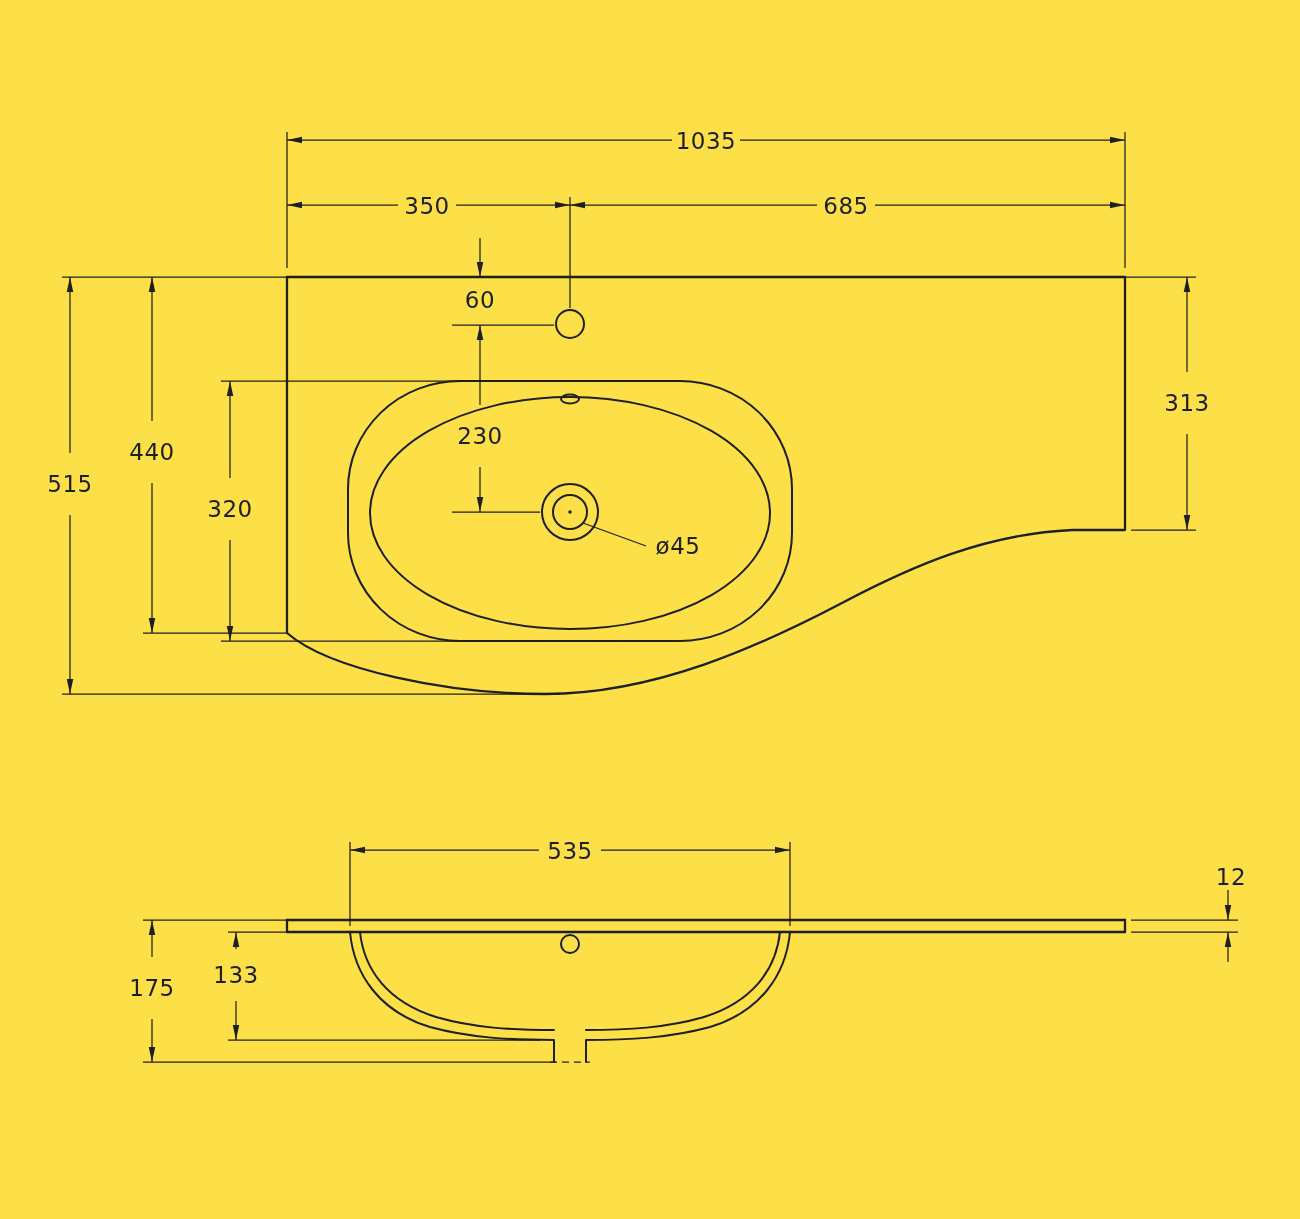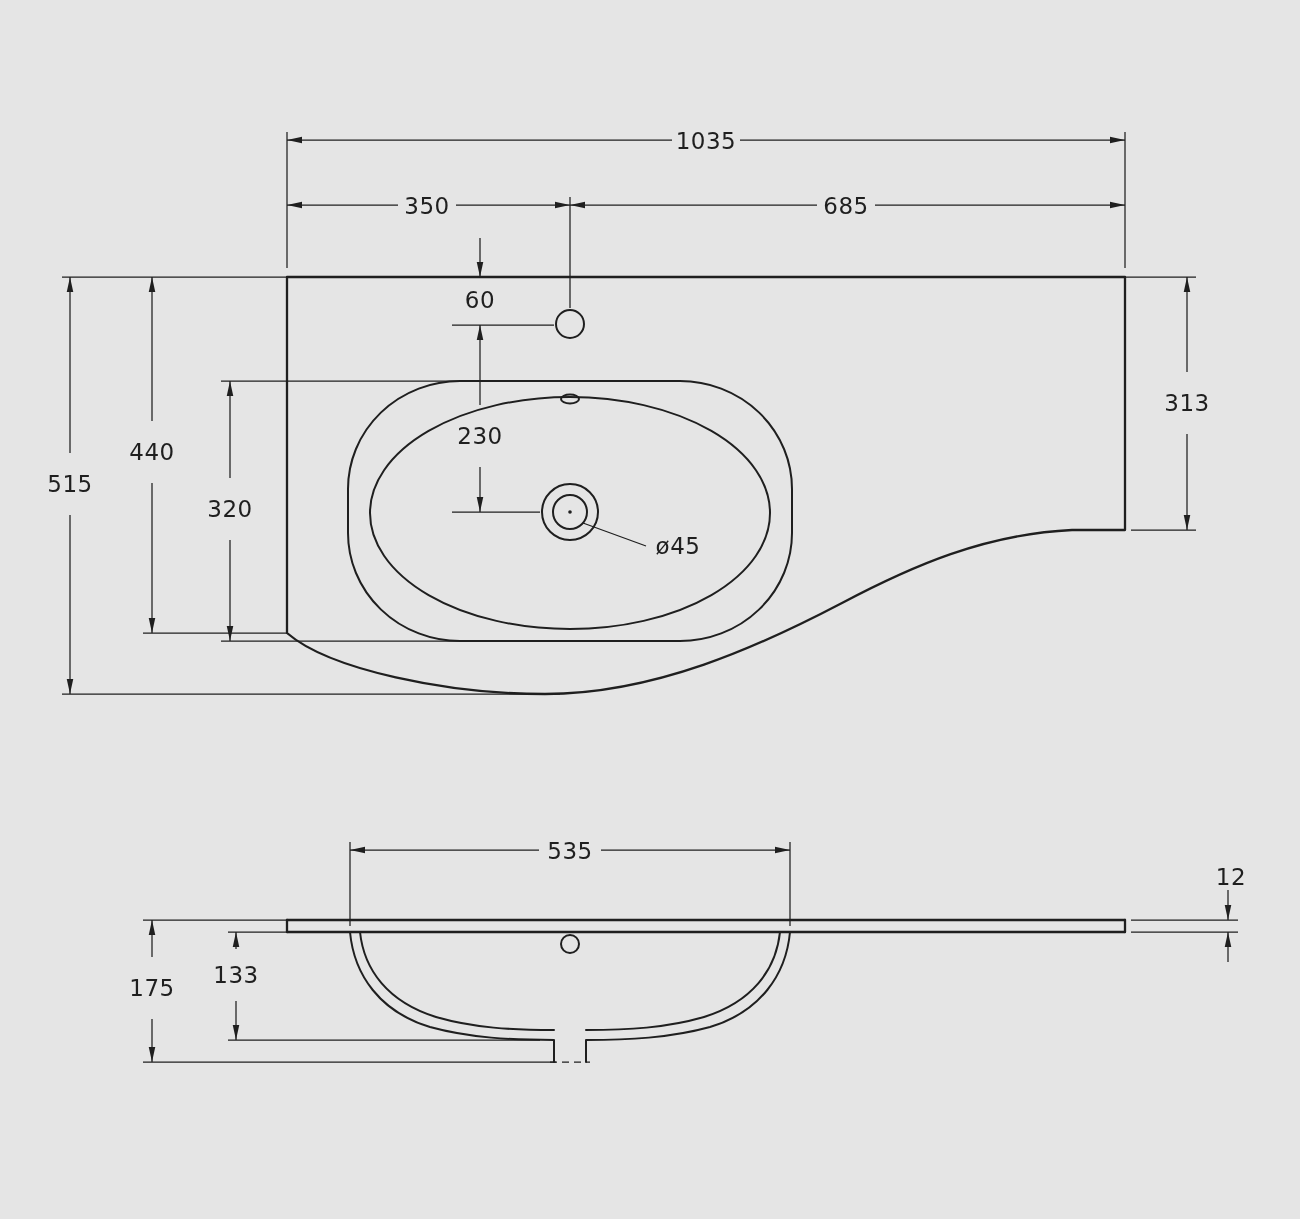--- a/index.html
+++ b/index.html
@@ -1,19 +1,19 @@
 <!DOCTYPE html>
 <html><head>
 <meta charset="utf-8">
 <style>
   html,body{margin:0;padding:0;background:#ffffff;}
   .canvas{
     position:relative;
     width:1300px;height:1219px;
-    background:#e5e5e5;
+    background:#fde047;
     font-family:"DejaVu Sans","Liberation Sans",sans-serif;
   }
   svg{display:block;}
   .outline{fill:none;stroke:#1f1f1f;stroke-width:2.3;stroke-linejoin:round;stroke-linecap:round;}
   .mid{fill:none;stroke:#1f1f1f;stroke-width:2;stroke-linejoin:round;stroke-linecap:round;}
   .thin{fill:none;stroke:#1f1f1f;stroke-width:1.25;stroke-linecap:butt;}
   .dashed{fill:none;stroke:#1f1f1f;stroke-width:1.25;stroke-dasharray:7 5;}
   .dimtext{
     font-family:"DejaVu Sans","Liberation Sans",sans-serif;
     font-size:23px;fill:#1f1f1f;text-anchor:middle;

